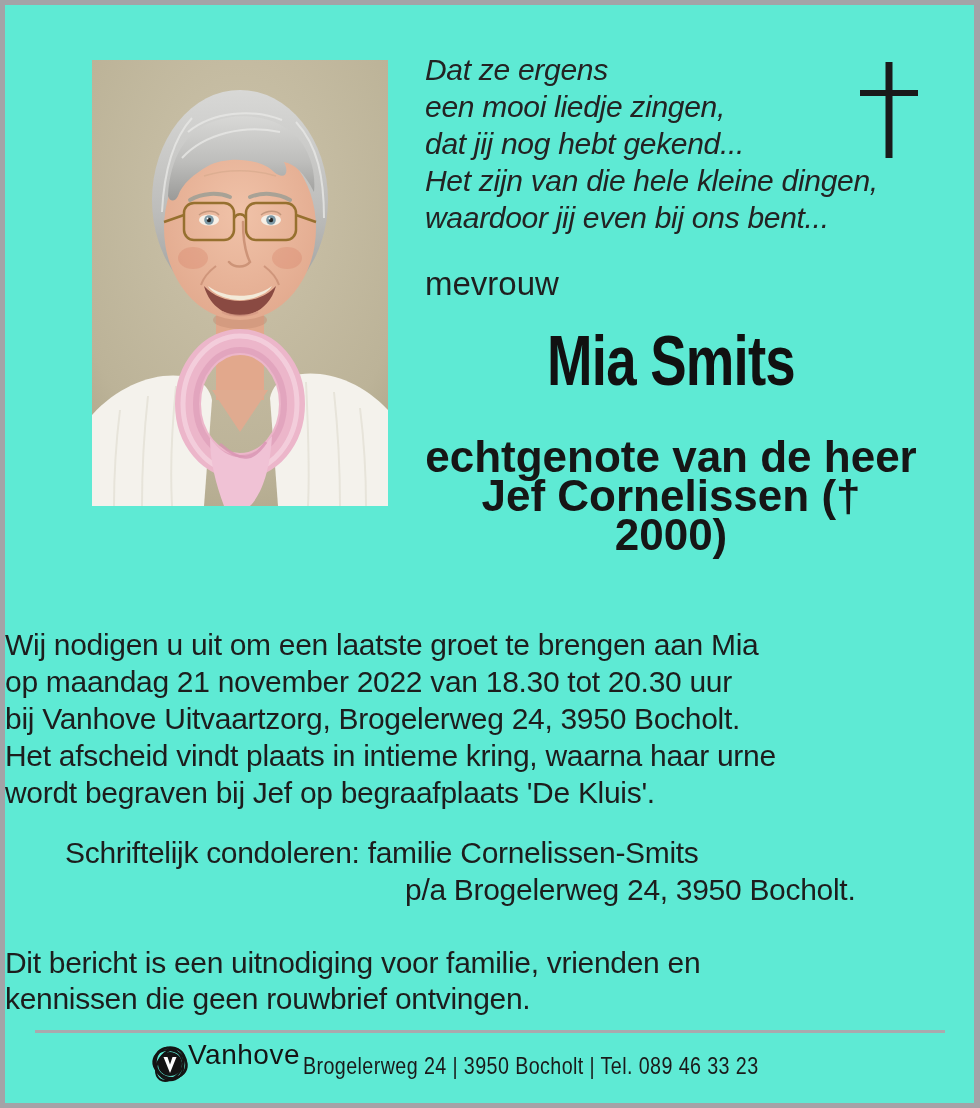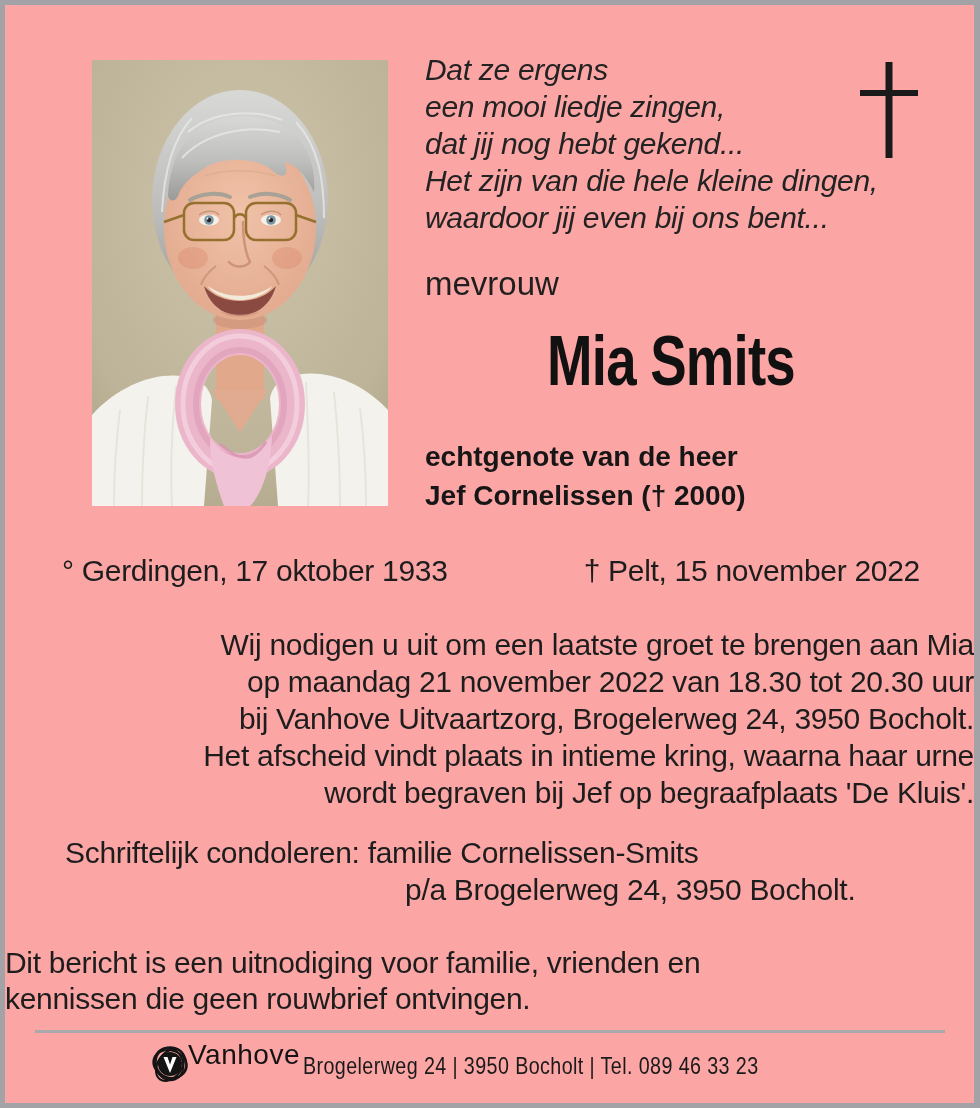--- a/index.html
+++ b/index.html
@@ -1,21 +1,21 @@
 <!DOCTYPE html>
 <html><head>
 <meta charset="utf-8">
 <style>
   html, body { margin: 0; padding: 0; background: #ffffff; }
   * { box-sizing: border-box; }
   .card {
     position: relative;
     width: 980px;
     height: 1108px;
-    background: #fca5a5;
+    background: #5eead4;
     border: 5px solid #a3a3a7;
     border-right-width: 6px;
     font-family: "Liberation Sans", sans-serif;
     color: #1d1d1d;
     overflow: hidden;
   }
   .abs { position: absolute; }
 
   .photo { left: 87px; top: 55px; width: 296px; height: 446px; }
 
@@ -42,39 +42,39 @@
     text-align: center;
     font-size: 70px;
     font-weight: bold;
     letter-spacing: -1px;
     transform: scaleX(0.78);
     color: #111;
     white-space: nowrap;
   }
   .relation {
     left: 420px; top: 432px; width: 492px;
-    text-align: left;
-    font-size: 28px;
+    text-align: center;
+    font-size: 44px;
     font-weight: bold;
     line-height: 39px;
     white-space: pre-line;
     color: #161616;
   }
 
   .dates {
     left: 57px; top: 549px; width: 858px;
     display: flex;
     justify-content: space-between;
     font-size: 30px;
     letter-spacing: -0.3px;
   }
 
   .invitation {
     left: 0; top: 621px; width: 100%;
-    text-align: right;
+    text-align: left;
     font-size: 30px;
     line-height: 37px;
     letter-spacing: -0.3px;
     white-space: pre-line;
   }
 
   .condolence-1 { left: 60px;  top: 831px; font-size: 30px; letter-spacing: -0.3px; }
   .condolence-2 { left: 400px; top: 868px; font-size: 30px; letter-spacing: -0.3px; }
 
   .notice {
@@ -225,24 +225,20 @@
   <svg class="abs cross" viewBox="0 0 58 97" aria-hidden="true">
     <rect x="25.5" y="0" width="7" height="96" fill="#1a1a1a"></rect>
     <rect x="0" y="28" width="58" height="6" fill="#1a1a1a"></rect>
   </svg>
 
   <div class="abs salutation">mevrouw</div>
   <div class="abs name">Mia Smits</div>
   <div class="abs relation">echtgenote van de heer
 Jef Cornelissen († 2000)</div>
 
-  <div class="abs dates">
-    <span>° Gerdingen, 17 oktober 1933</span>
-    <span>† Pelt, 15 november 2022</span>
-  </div>
 
   <div class="abs invitation">Wij nodigen u uit om een laatste groet te brengen aan Mia
 op maandag 21 november 2022 van 18.30 tot 20.30 uur
 bij Vanhove Uitvaartzorg, Brogelerweg 24, 3950 Bocholt.
 Het afscheid vindt plaats in intieme kring, waarna haar urne
 wordt begraven bij Jef op begraafplaats 'De Kluis'.</div>
 
   <div class="abs condolence-1">Schriftelijk condoleren: familie Cornelissen-Smits</div>
   <div class="abs condolence-2">p/a Brogelerweg 24, 3950 Bocholt.</div>
 

